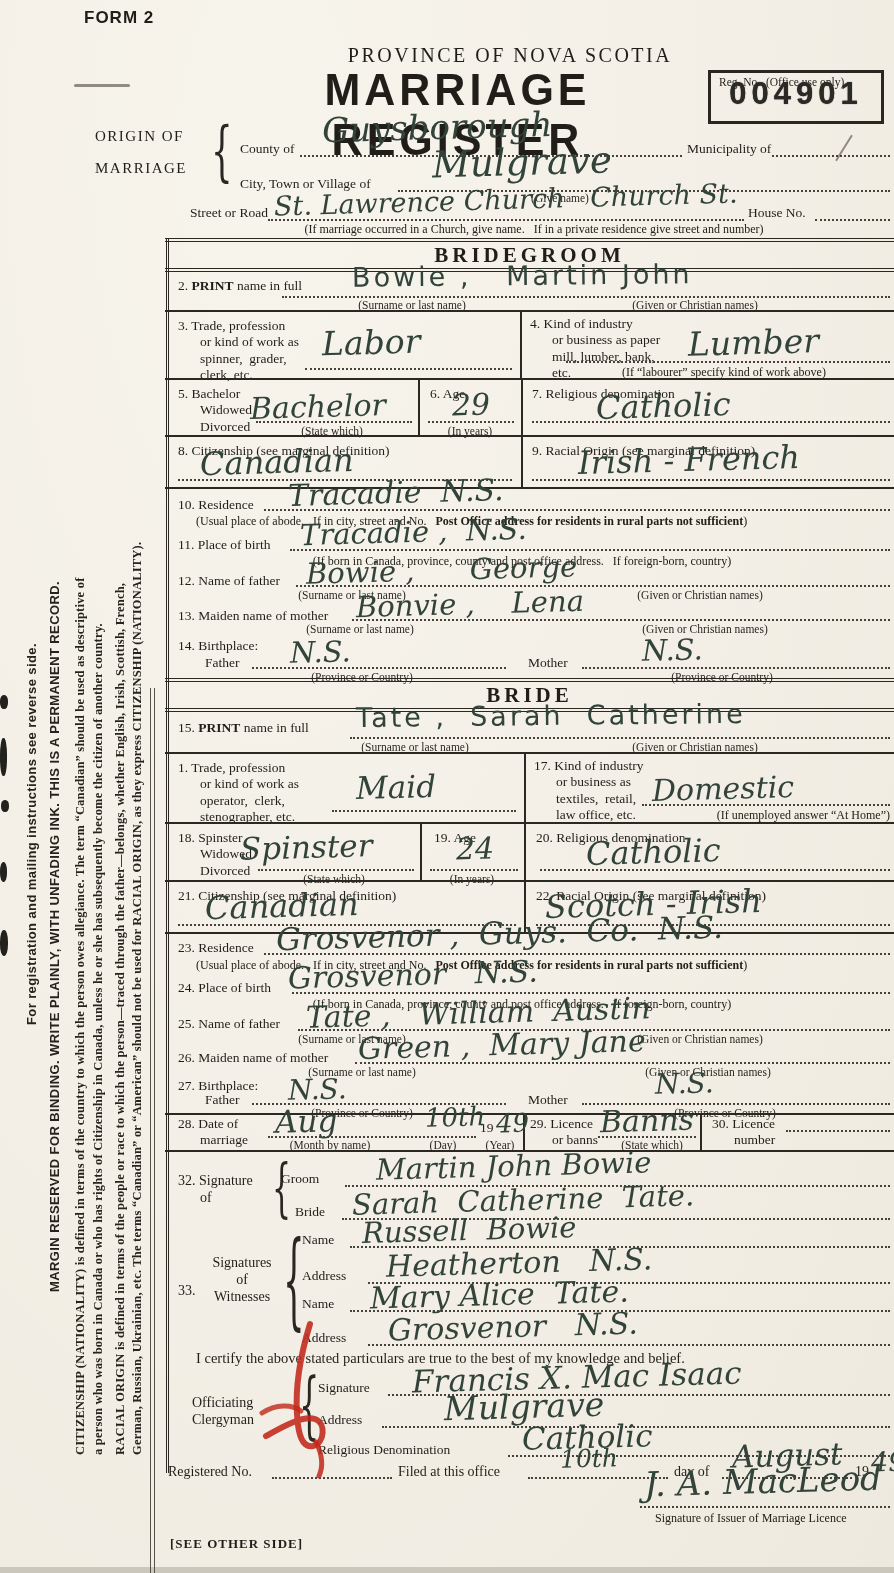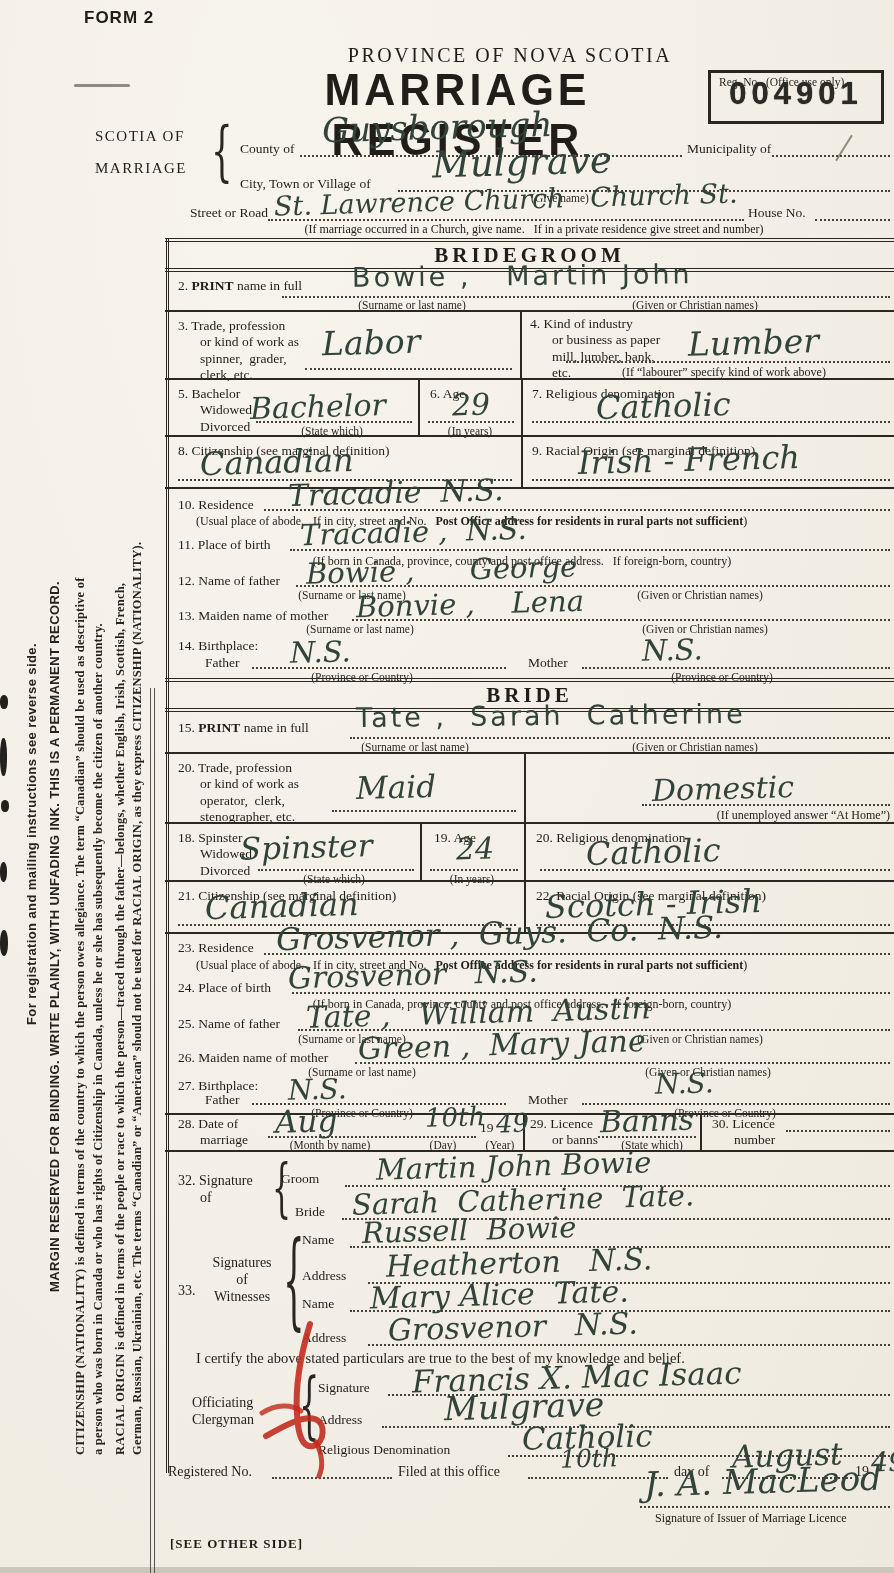--- a/index.html
+++ b/index.html
@@ -56,21 +56,21 @@
 
   <div class="abs" style="left:84px;top:8px;font-family:'Liberation Sans',sans-serif;font-weight:bold;font-size:17px;letter-spacing:1px;">FORM 2</div>
   <div class="abs" style="left:230px;top:44px;width:560px;text-align:center;font-size:20px;letter-spacing:2.5px;font-weight:500;">PROVINCE OF NOVA SCOTIA</div>
   <div class="abs" style="left:200px;top:66px;width:515px;text-align:center;font-family:'Liberation Sans',sans-serif;font-weight:800;font-size:43px;letter-spacing:4px;transform:scaleY(1.02);">MARRIAGE REGISTER</div>
 
   <div class="abs" style="left:708px;top:70px;width:170px;height:48px;border:3px solid #2a2721;">
     <div style="font-size:11.5px;padding:3px 0 0 8px;white-space:pre;">Reg. No.  (Office use only)</div>
     <div style="text-align:center;margin-top:-12px;font-family:'Liberation Sans',sans-serif;font-weight:bold;font-size:31px;letter-spacing:5px;color:#2b2a26;text-shadow:0 0 1px #2b2a26;">004901</div>
   </div>
 
-  <div class="abs" style="left:95px;top:128px;font-size:15px;letter-spacing:1.5px;">SCOTIA OF</div>
+  <div class="abs" style="left:95px;top:128px;font-size:15px;letter-spacing:1.5px;">ORIGIN OF</div>
   <div class="abs" style="left:95px;top:160px;font-size:15px;letter-spacing:1.5px;">MARRIAGE</div>
   <div class="brace" style="left:211px;top:118px;font-size:34px;transform:scaleY(1.9);">{</div>
 
   <div class="lbl" style="left:240px;top:141px;">County of</div>
   <i class="dotl" style="left:300px;top:155px;width:382px;"></i>
   <div class="hw" style="left:322px;top:110px;font-size:34px;">Guysborough</div>
   <div class="lbl" style="left:687px;top:141px;">Municipality of</div>
   <i class="dotl" style="left:772px;top:155px;width:118px;"></i>
 
   <div class="lbl" style="left:240px;top:176px;">City, Town or Village of</div>
@@ -176,26 +176,30 @@
   <div class="hline dbl" style="top:708px;"></div>
 
   <div class="lbl" style="left:178px;top:720px;"><span>15. </span><b>PRINT</b><span> name in full</span></div>
   <i class="dotl" style="left:350px;top:737px;width:540px;"></i>
   <div class="hwp" style="left:356px;top:702px;font-size:27px;">Tate ,  Sarah  Catherine</div>
   <div class="sub" style="left:415px;top:741px;">(Surname or last name)</div>
   <div class="sub" style="left:695px;top:741px;">(Given or Christian names)</div>
   <div class="hline" style="top:752px;"></div>
 
   <div class="vline" style="left:524px;top:752px;height:70px;"></div>
-  <div class="lbl lbl-multi" style="left:178px;top:760px;">20. Trade, profession
+  <div class="lbl lbl-multi" style="left:178px;top:760px;">1. Trade, profession
 or kind of work as
 operator,  clerk,
 stenographer, etc.</div>
   <i class="dotl" style="left:332px;top:810px;width:184px;"></i>
   <div class="hw" style="left:356px;top:772px;font-size:31px;">Maid</div>
+  <div class="lbl lbl-multi" style="left:534px;top:758px;">17. Kind of industry
+or business as
+textiles,  retail,
+law office, etc.</div>
   <i class="dotl" style="left:642px;top:804px;width:248px;"></i>
   <div class="hw" style="left:652px;top:774px;font-size:30px;">Domestic</div>
   <div class="note" style="left:558px;top:808px;width:332px;text-align:right;">(If unemployed answer “At Home”)</div>
   <div class="hline" style="top:822px;"></div>
 
   <div class="vline" style="left:420px;top:822px;height:58px;"></div>
   <div class="vline" style="left:524px;top:822px;height:58px;"></div>
   <div class="lbl lbl-multi" style="left:178px;top:830px;">18. Spinster
 Widowed
 Divorced</div>

